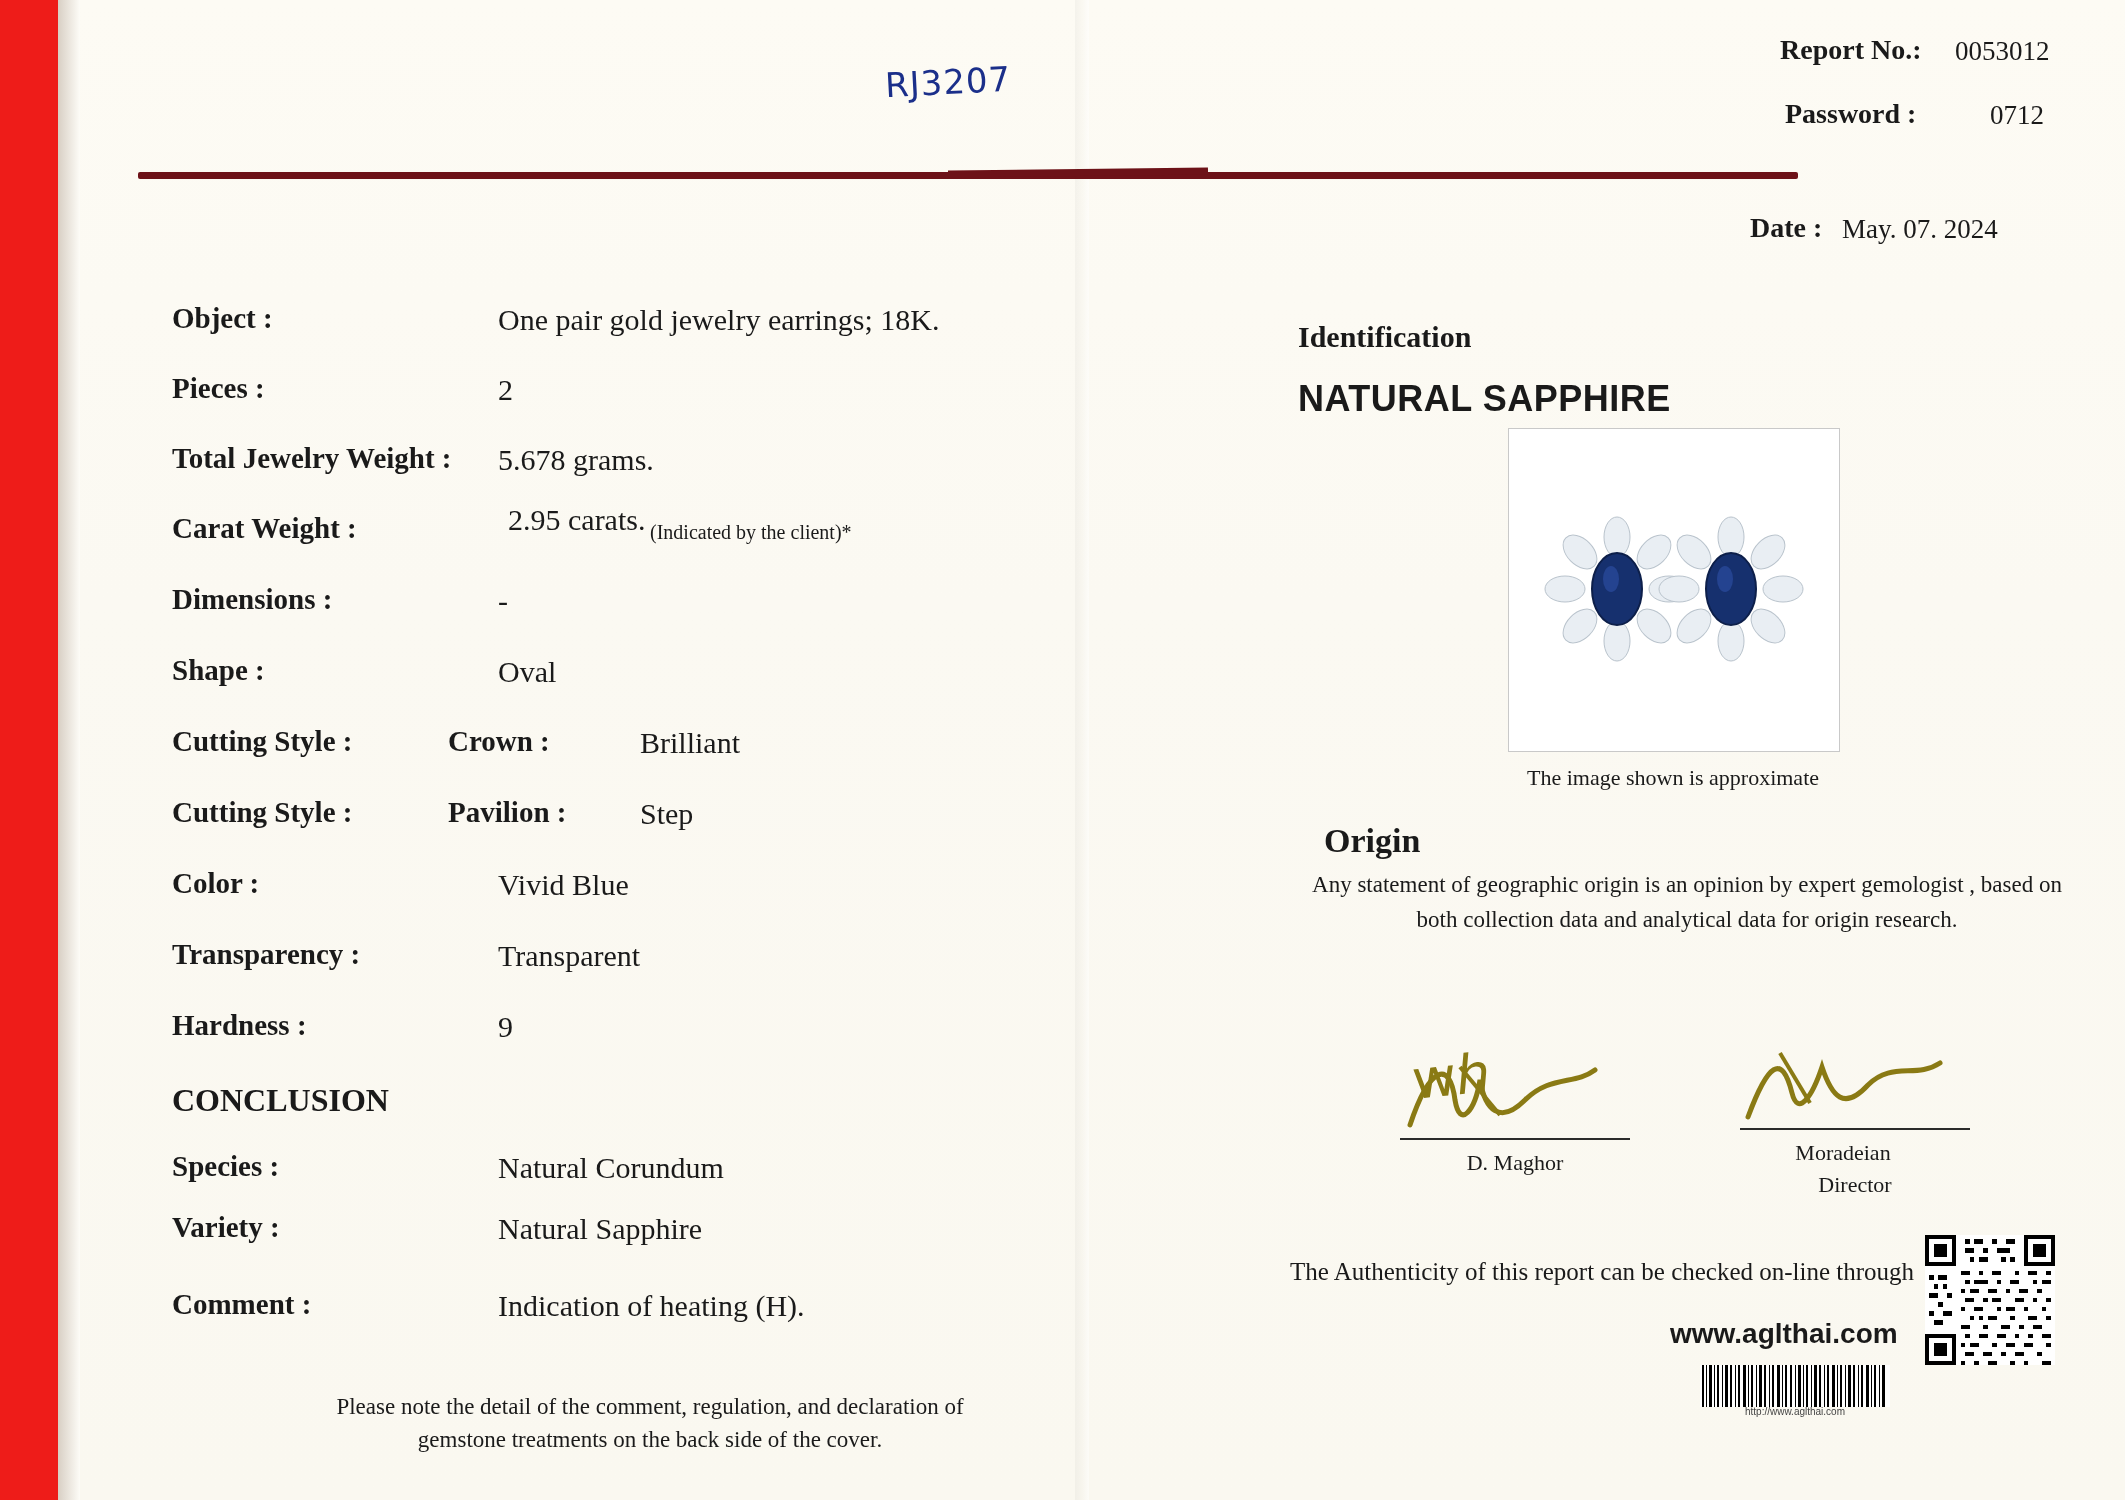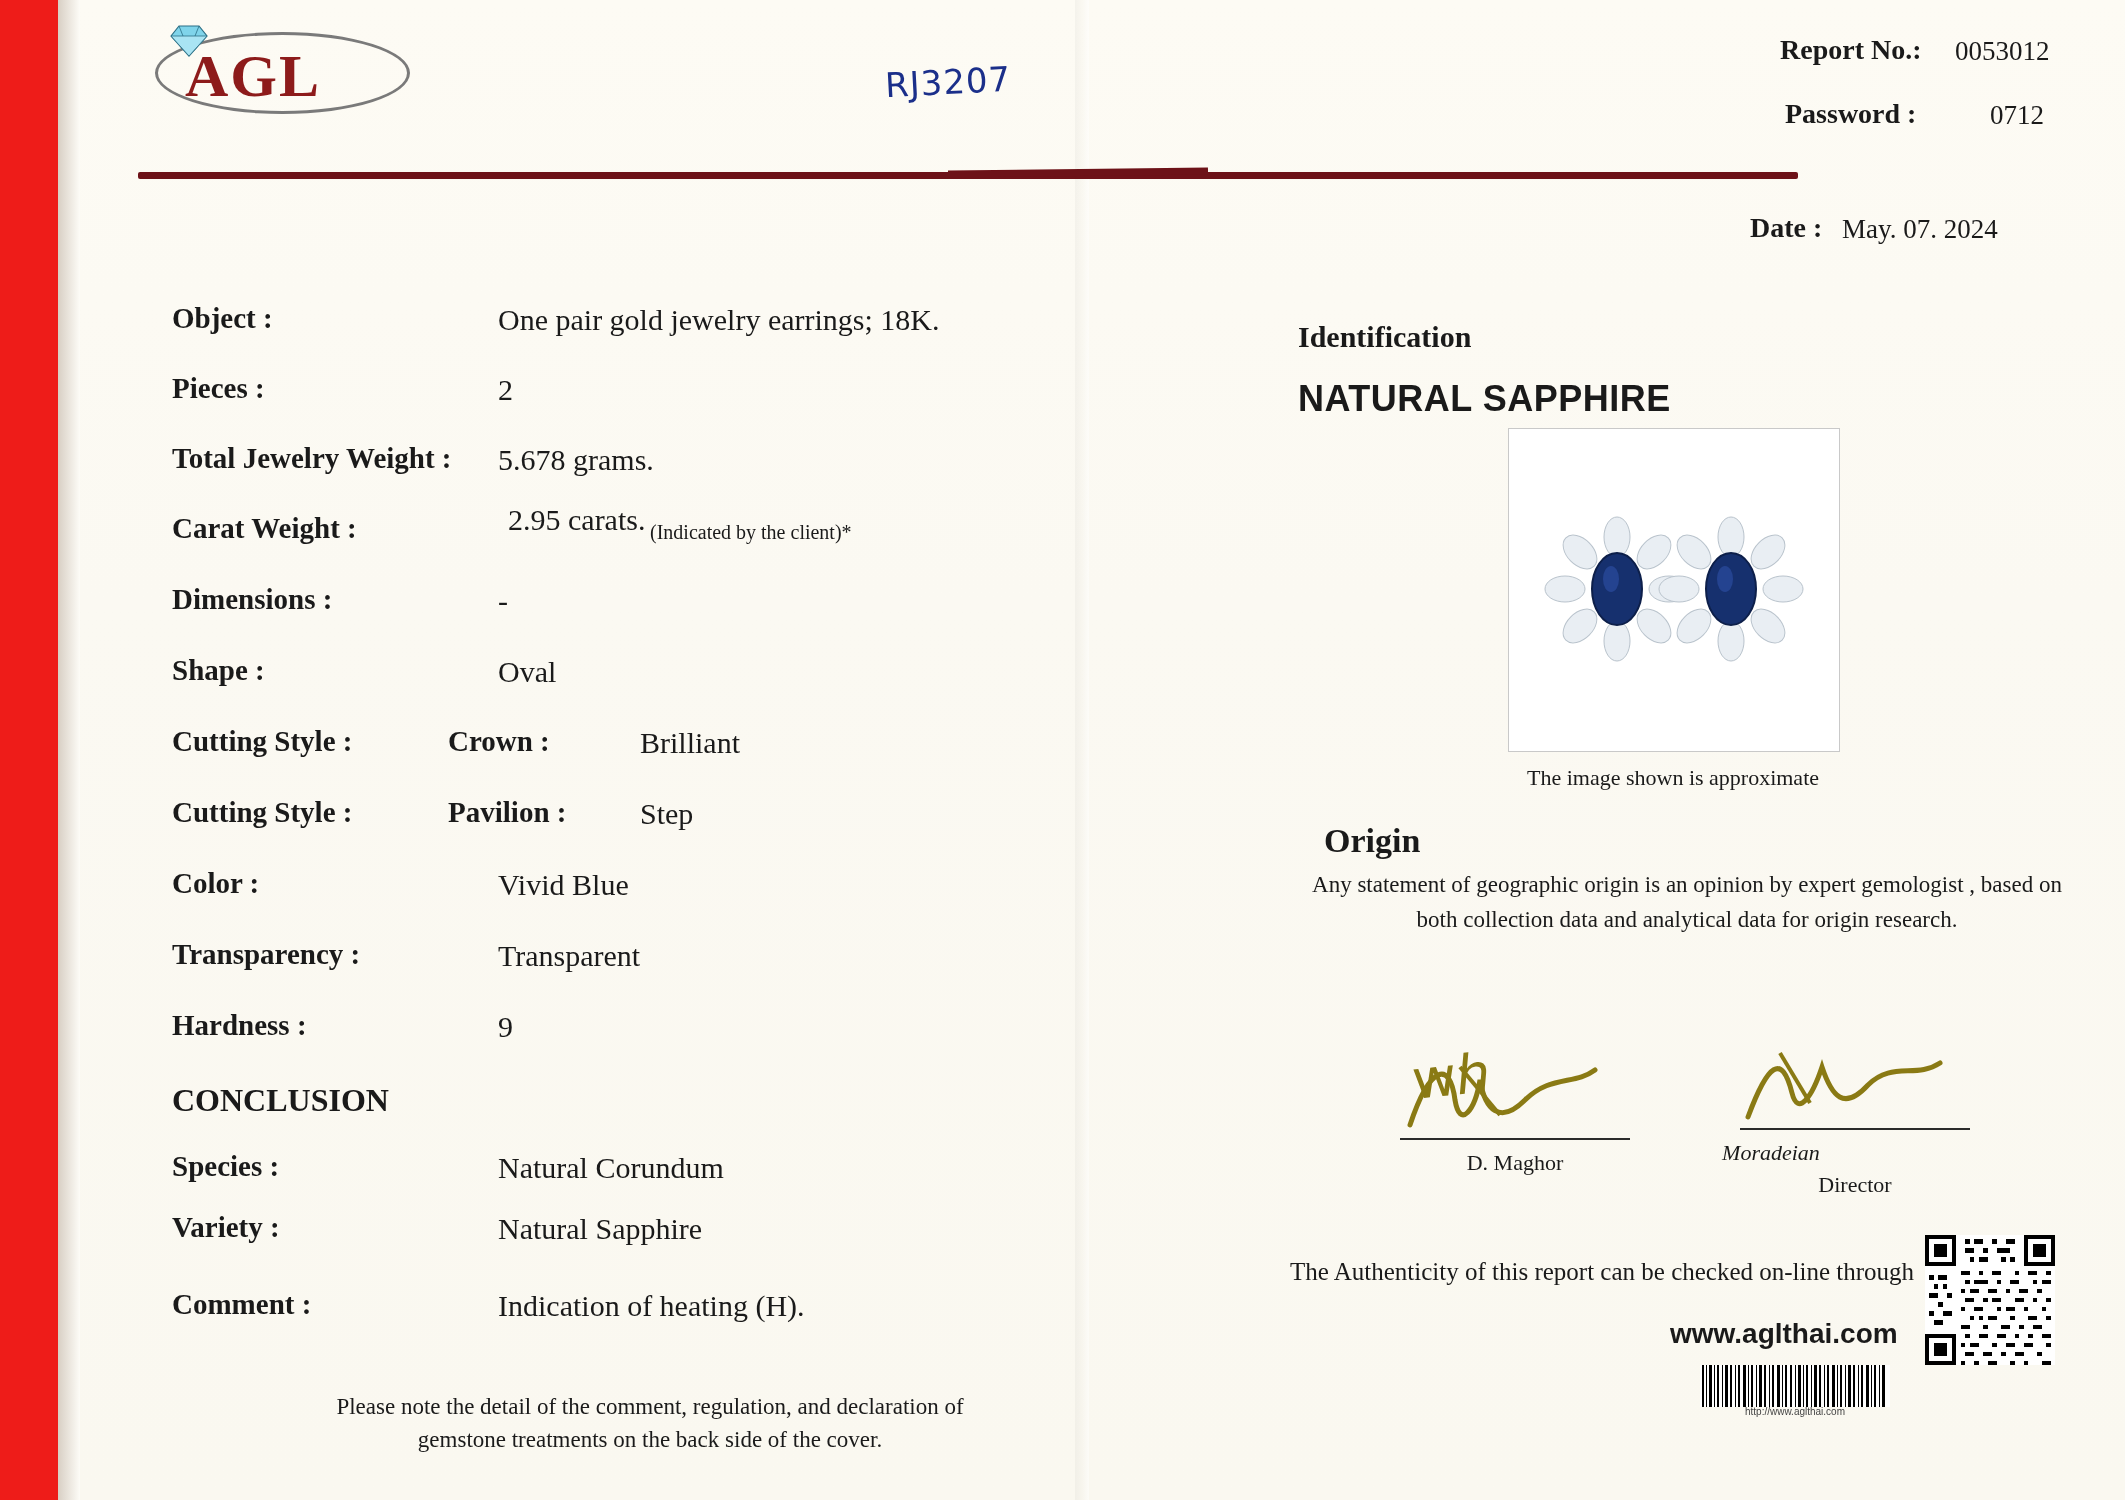--- a/index.html
+++ b/index.html
@@ -290,30 +290,20 @@
 </style>
 </head>
 <body>
 
 <div class="page">
   <div class="spine"></div>
   <div class="spine-shadow"></div>
   <div class="paper"></div>
   <div class="fold"></div>
 
-  <div class="logo">
-    <div class="oval"></div>
-    <svg class="gem" viewBox="0 0 44 34">
-      <polygon points="4,12 12,2 32,2 40,12 22,32" fill="#7fd4ea" stroke="#2b6f85" stroke-width="1.2"></polygon>
-      <polygon points="4,12 40,12 22,32" fill="#a9e4f3" stroke="#2b6f85" stroke-width="0.8"></polygon>
-      <line x1="12" y1="2" x2="16" y2="12" stroke="#2b6f85" stroke-width="0.8"></line>
-      <line x1="32" y1="2" x2="28" y2="12" stroke="#2b6f85" stroke-width="0.8"></line>
-    </svg>
-    <div class="agl">AGL</div>
-  </div>
 
   <div class="handwrite">RJ3207</div>
 
   <div class="report-no-label">Report No.:</div>
   <div class="report-no-val">0053012</div>
   <div class="password-label">Password :</div>
   <div class="password-val">0712</div>
 
   <div class="rule"></div>
 
@@ -423,21 +413,21 @@
     <path d="M60,12 L100,60" stroke="#8a7a14" stroke-width="4" fill="none"></path>
   </svg>
   <div class="sig" style="left:1400px; top:1138px;"></div>
   <div class="sig-name" style="left:1400px; top:1150px;">D. Maghor</div>
 
   <svg style="position:absolute; left:1740px; top:1045px;" width="210" height="80">
     <path d="M8,72 C28,18 42,8 52,48 C58,72 72,52 82,22 C92,52 104,66 128,40 C152,16 176,34 200,18" stroke="#8a7a14" stroke-width="5" fill="none" stroke-linecap="round"></path>
     <path d="M40,8 L70,58" stroke="#8a7a14" stroke-width="4" fill="none"></path>
   </svg>
   <div class="sig" style="left:1740px; top:1128px;"></div>
-  <div class="sig-name" style="left:1656px; top:1140px;font-style:italic;">Moradeian</div>
+  <div class="sig-name" style="left:1728px; top:1140px;">Moradeian</div>
   <div class="sig-name" style="left:1740px; top:1172px;">Director</div>
 
   <div class="auth-text">The Authenticity of this report can be checked on-line through</div>
   <div class="website">www.aglthai.com</div>
 
   <svg class="qr" viewBox="0 0 29 29" shape-rendering="crispEdges">
     <rect width="29" height="29" fill="#fff"></rect>
     <g fill="#000">
       <rect x="0" y="0" width="7" height="1"></rect>
         <rect x="0" y="6" width="7" height="1"></rect>

